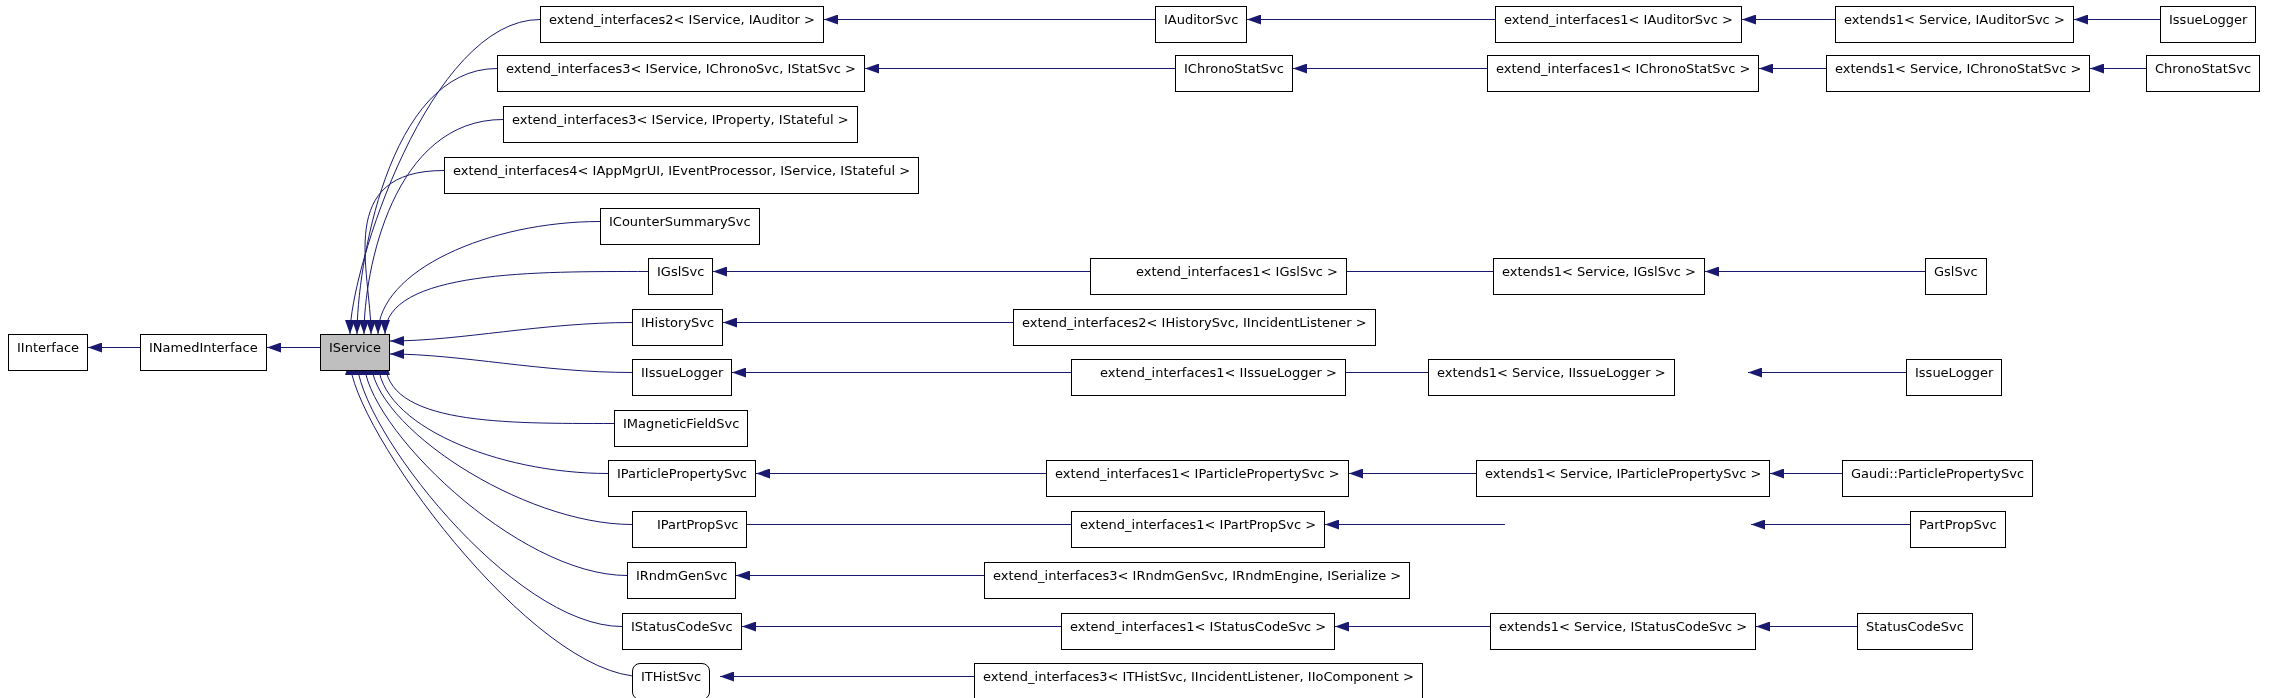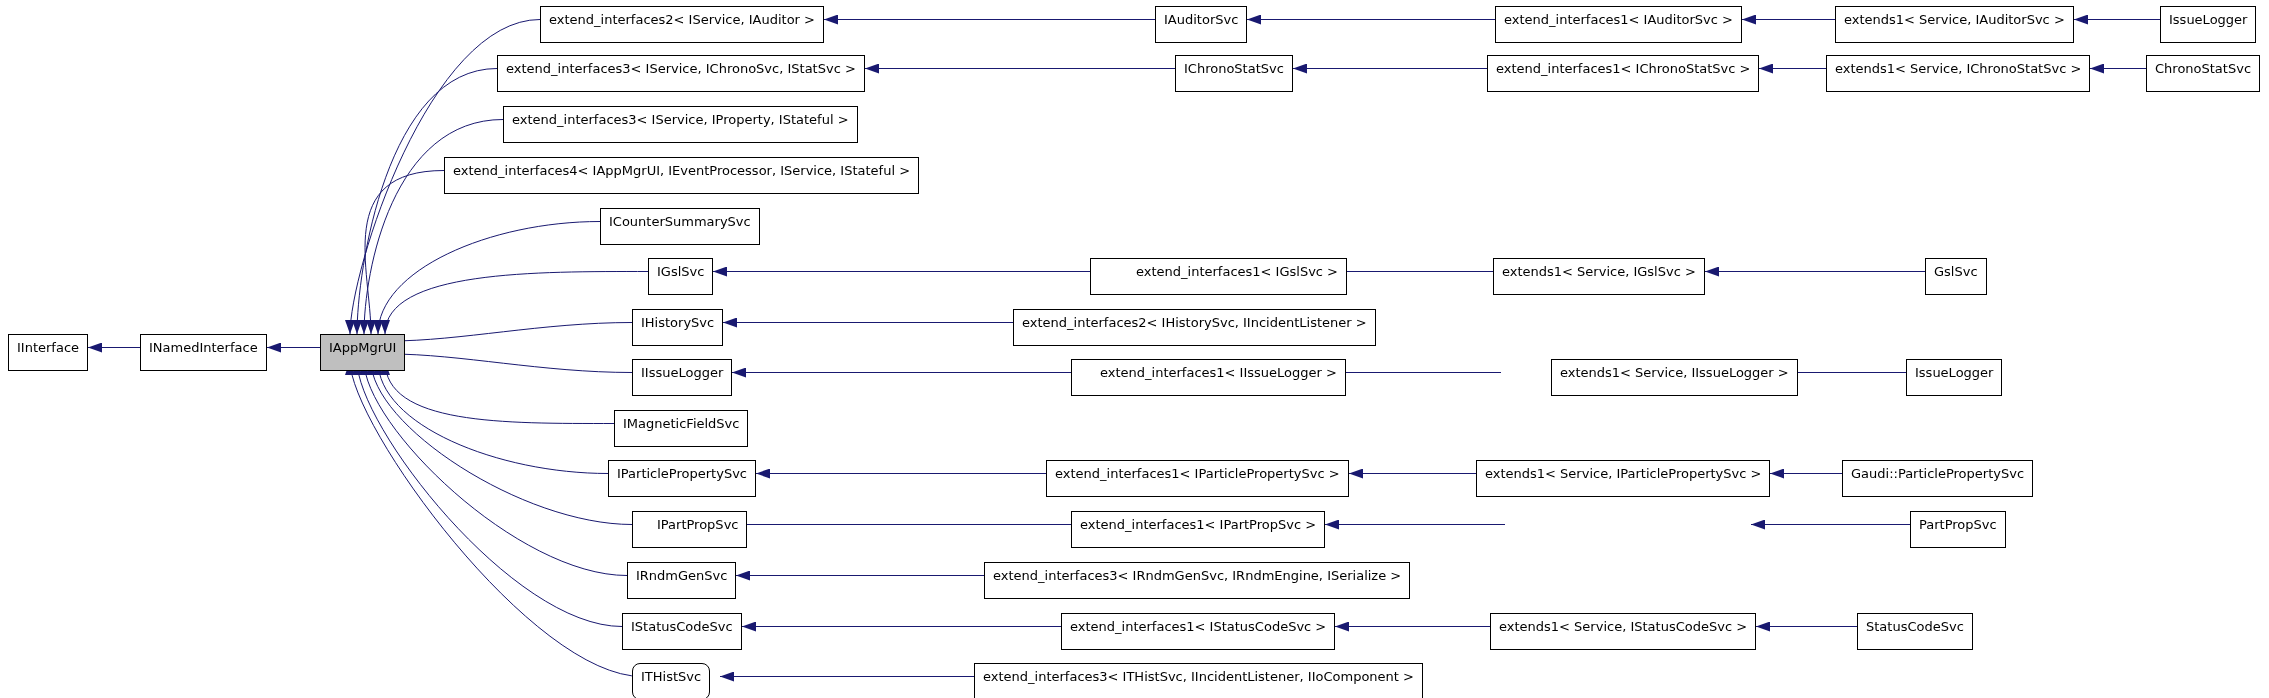--- a/index.html
+++ b/index.html
@@ -72,21 +72,21 @@
       <path d="M 984 575.5 L 736 575.5" fill="none" stroke="#191970" stroke-width="1" marker-end="url(#arrowhead)"></path>
       <path d="M 622 626.5 C 512 626.5, 357 425, 357 361" fill="none" stroke="#191970" stroke-width="1" marker-end="url(#arrowhead)"></path>
       <path d="M 1061 626.5 L 742 626.5" fill="none" stroke="#191970" stroke-width="1" marker-end="url(#arrowhead)"></path>
       <path d="M 1490 626.5 L 1335 626.5" fill="none" stroke="#191970" stroke-width="1" marker-end="url(#arrowhead)"></path>
       <path d="M 1857 626.5 L 1756 626.5" fill="none" stroke="#191970" stroke-width="1" marker-end="url(#arrowhead)"></path>
       <path d="M 642 676.5 C 532 676.5, 350 425, 350 361" fill="none" stroke="#191970" stroke-width="1" marker-end="url(#arrowhead)"></path>
       <path d="M 974 676.5 L 720 676.5" fill="none" stroke="#191970" stroke-width="1" marker-end="url(#arrowhead)"></path>
     </svg>
 <div class="node" id="node-iinterface" style="left: 8px; top: 334px;">IInterface</div>
     <div class="node" id="node-inamedinterface" style="left: 140px; top: 334px;">INamedInterface</div>
-    <div class="node highlight" id="node-iservice" style="left: 320px; top: 334px;">IAppMgrUI</div>
+    <div class="node highlight" id="node-iservice" style="left: 320px; top: 334px;">IService</div>
     <div class="node" id="node-ei2-iservice-iauditor" style="left: 540px; top: 6px;">extend_interfaces2&lt; IService, IAuditor &gt;</div>
     <div class="node" id="node-iauditorsvc" style="left: 1155px; top: 6px;">IAuditorSvc</div>
     <div class="node" id="node-ei1-iauditorsvc" style="left: 1495px; top: 6px;">extend_interfaces1&lt; IAuditorSvc &gt;</div>
     <div class="node" id="node-ex1-service-iauditorsvc" style="left: 1835px; top: 6px; text-align: right;">extends1&lt; Service, IAuditorSvc &gt;</div>
     <div class="node" id="node-auditorsvc" style="left: 2160px; top: 6px;">IssueLogger</div>
     <div class="node" id="node-ei3-iservice-ichronosvc-istatsvc" style="left: 497px; top: 55px;">extend_interfaces3&lt; IService, IChronoSvc, IStatSvc &gt;</div>
     <div class="node" id="node-ichronostatsvc" style="left: 1175px; top: 55px;">IChronoStatSvc</div>
     <div class="node" id="node-ei1-ichronostatsvc" style="left: 1487px; top: 55px;">extend_interfaces1&lt; IChronoStatSvc &gt;</div>
     <div class="node" id="node-ex1-service-ichronostatsvc" style="left: 1826px; top: 55px;">extends1&lt; Service, IChronoStatSvc &gt;</div>
     <div class="node" id="node-chronostatsvc" style="left: 2146px; top: 55px;">ChronoStatSvc</div>
@@ -94,21 +94,21 @@
     <div class="node" id="node-ei4-iappmgrui" style="left: 444px; top: 157px;">extend_interfaces4&lt; IAppMgrUI, IEventProcessor, IService, IStateful &gt;</div>
     <div class="node" id="node-icountersummarysvc" style="left: 600px; top: 208px;">ICounterSummarySvc</div>
     <div class="node" id="node-igslsvc" style="left: 648px; top: 258px;">IGslSvc</div>
     <div class="node" id="node-ei1-igslsvc" style="left: 1090px; top: 258px; padding-left: 45px;">extend_interfaces1&lt; IGslSvc &gt;</div>
     <div class="node" id="node-ex1-service-igslsvc" style="left: 1493px; top: 258px;">extends1&lt; Service, IGslSvc &gt;</div>
     <div class="node" id="node-gslsvc" style="left: 1925px; top: 258px;">GslSvc</div>
     <div class="node" id="node-ihistorysvc" style="left: 632px; top: 309px;">IHistorySvc</div>
     <div class="node" id="node-ei2-ihistorysvc-iincidentlistener" style="left: 1013px; top: 309px;">extend_interfaces2&lt; IHistorySvc, IIncidentListener &gt;</div>
     <div class="node" id="node-iissuelogger" style="left: 632px; top: 359px;">IIssueLogger</div>
     <div class="node" id="node-ei1-iissuelogger" style="left: 1071px; top: 359px; padding-left: 28px;">extend_interfaces1&lt; IIssueLogger &gt;</div>
-    <div class="node" id="node-ex1-service-iissuelogger" style="left: 1551px; top: 359px;">extends1&lt; Service, IIssueLogger &gt;</div>
+    <div class="node" id="node-ex1-service-iissuelogger" style="left: 1428px; top: 359px;">extends1&lt; Service, IIssueLogger &gt;</div>
     <div class="node" id="node-issuelogger" style="left: 1906px; top: 359px;">IssueLogger</div>
     <div class="node" id="node-imagneticfieldsvc" style="left: 614px; top: 410px;">IMagneticFieldSvc</div>
     <div class="node" id="node-iparticlepropertysvc" style="left: 608px; top: 460px;">IParticlePropertySvc</div>
     <div class="node" id="node-ei1-iparticlepropertysvc" style="left: 1046px; top: 460px;">extend_interfaces1&lt; IParticlePropertySvc &gt;</div>
     <div class="node" id="node-ex1-service-iparticlepropertysvc" style="left: 1476px; top: 460px;">extends1&lt; Service, IParticlePropertySvc &gt;</div>
     <div class="node" id="node-gaudi-particlepropertysvc" style="left: 1842px; top: 460px;">Gaudi::ParticlePropertySvc</div>
     <div class="node" id="node-ipartpropsvc" style="left: 632px; top: 511px; padding-left: 24px;">IPartPropSvc</div>
     <div class="node" id="node-ei1-ipartpropsvc" style="left: 1071px; top: 511px;">extend_interfaces1&lt; IPartPropSvc &gt;</div>
     <div class="node" id="node-partpropsvc" style="left: 1910px; top: 511px;">PartPropSvc</div>
     <div class="node" id="node-irndmgensvc" style="left: 627px; top: 562px;">IRndmGenSvc</div>

